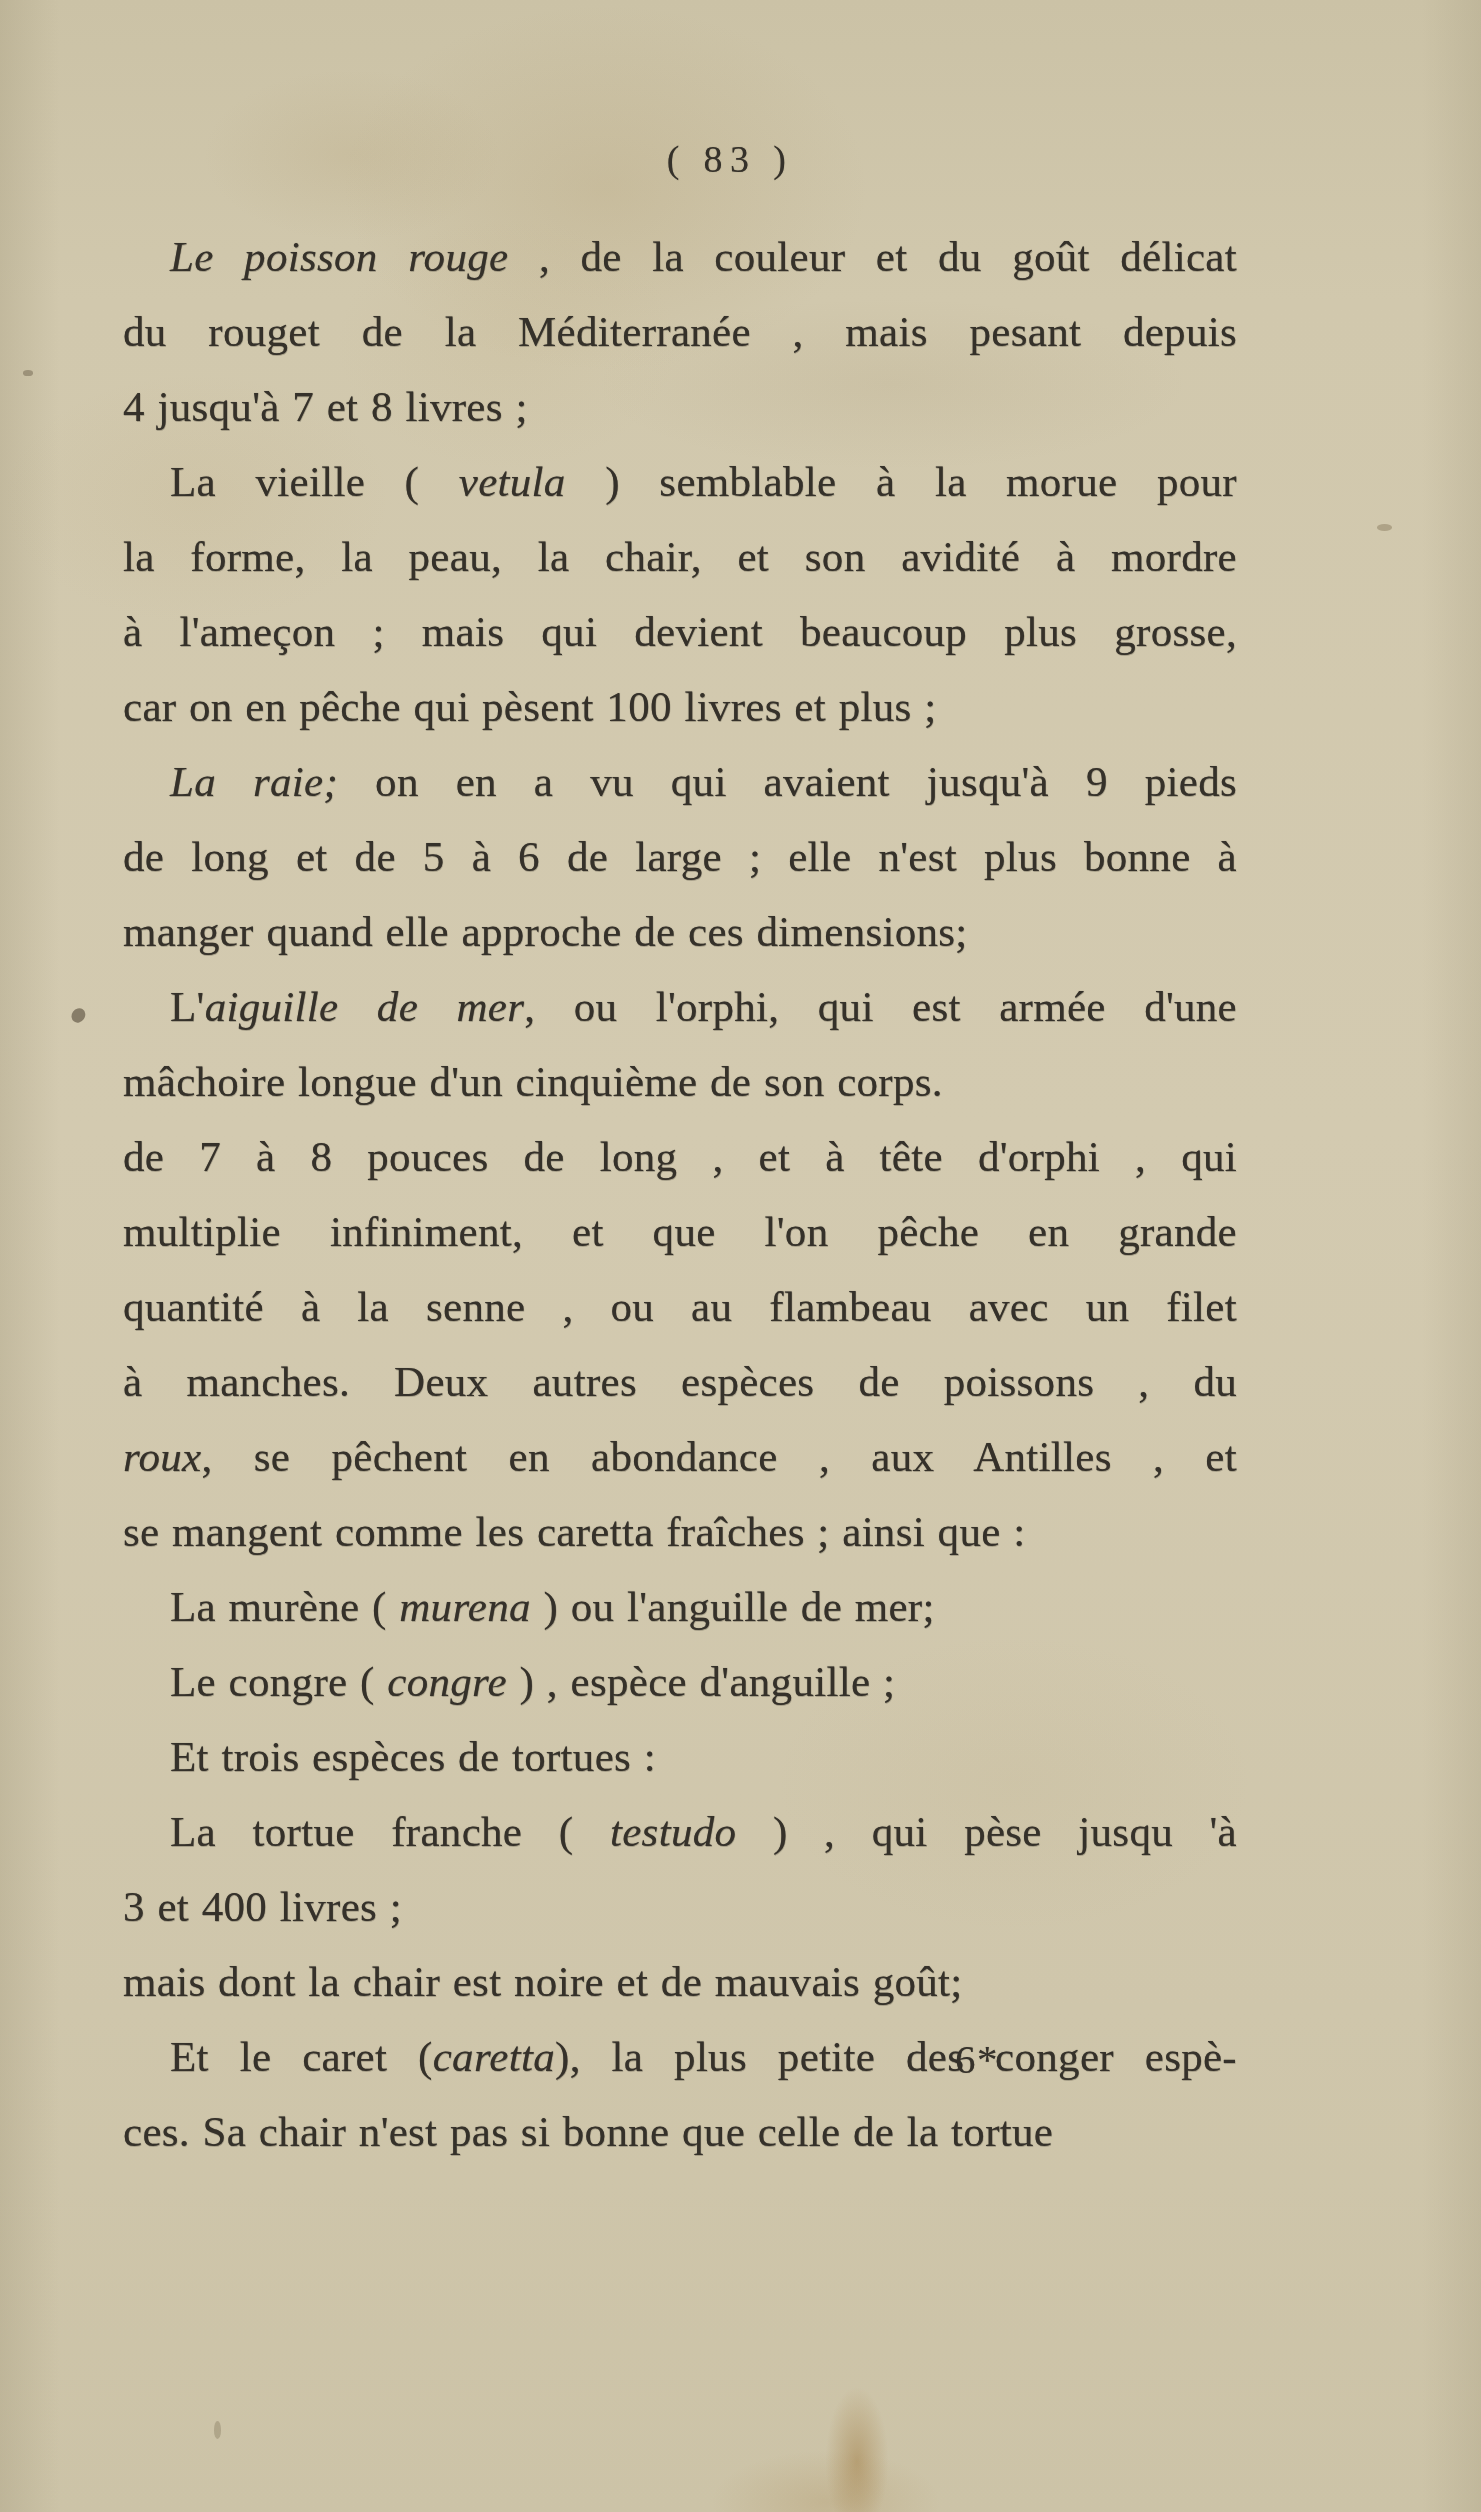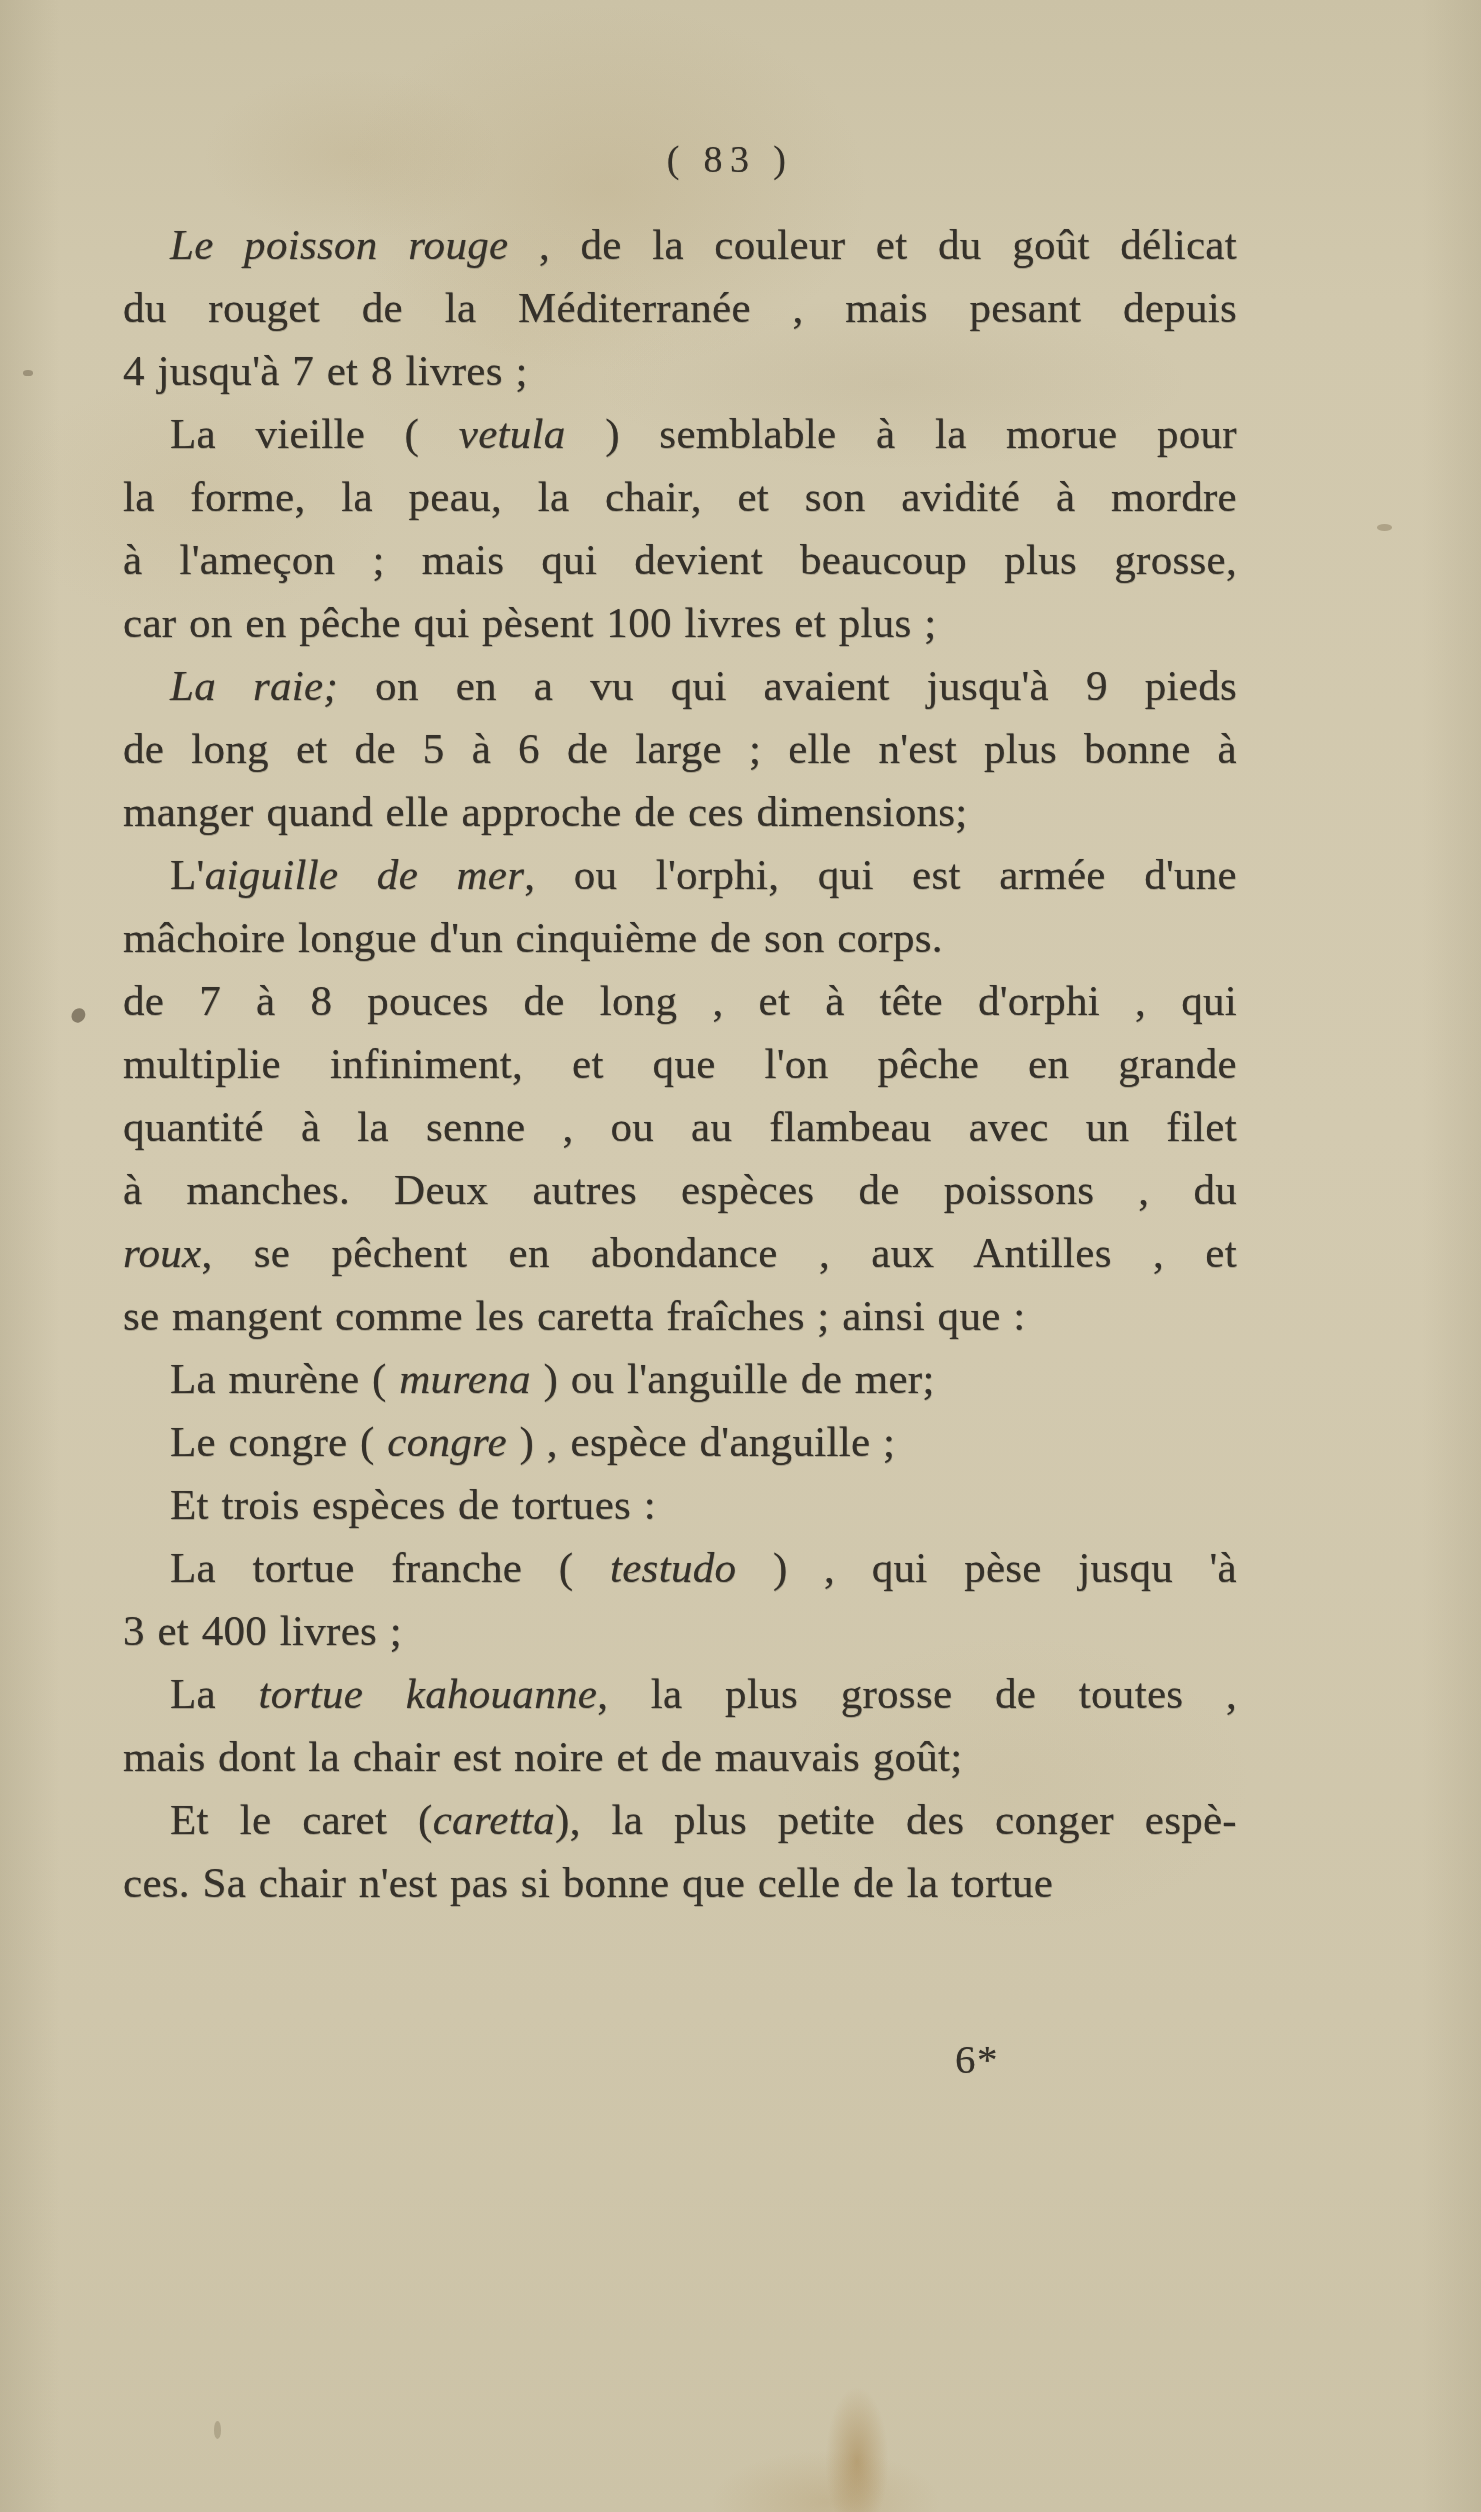--- a/index.html
+++ b/index.html
@@ -54,20 +54,21 @@
   }
   .line {
     font-size: 43px;
     line-height: 63px;
     letter-spacing: 0.3px;
     word-spacing: 1.6px;
     text-align: justify;
     text-align-last: justify;
     white-space: normal;
     text-shadow: 0 0 0.8px rgba(46,42,34,0.55), 0.5px 0.5px 0 rgba(46,42,34,0.22);
+    margin-top: 12px;
   }
   .line.last {
     text-align-last: left;
   }
   .line.indent {
     padding-left: 47px;
   }
   .it {
     font-style: italic;
   }
@@ -115,20 +116,19 @@
       <div class="line"><span>multiplie infiniment, et que l'on pêche en grande</span></div>
       <div class="line"><span>quantité à la senne , ou au flambeau avec un filet</span></div>
       <div class="line"><span>à manches. Deux autres espèces de poissons , du</span></div>
       <div class="line"><span class="it">roux</span><span>, se pêchent en abondance , aux Antilles , et</span></div>
       <div class="line last"><span>se mangent comme les caretta fraîches ; ainsi que :</span></div>
       <div class="line indent last"><span>La murène ( </span><span class="it">murena</span><span> ) ou l'anguille de mer;</span></div>
       <div class="line indent last"><span>Le congre ( </span><span class="it">congre</span><span> ) , espèce d'anguille ;</span></div>
       <div class="line indent last"><span>Et trois espèces de tortues :</span></div>
       <div class="line indent"><span>La tortue franche ( </span><span class="it">testudo</span><span> ) , qui pèse jusqu 'à</span></div>
       <div class="line last"><span>3 et 400 livres ;</span></div>
-      <div class="line indent"><span>La </span><span class="it">tortue kahouanne</span><span>, la plus grosse de toutes ,</span></div>
       <div class="line last"><span>mais dont la chair est noire et de mauvais goût;</span></div>
       <div class="line indent"><span>Et le caret (</span><span class="it">caretta</span><span>), la plus petite des conger espè-</span></div>
       <div class="line last"><span>ces. Sa chair n'est pas si bonne que celle de la tortue</span></div>
     </div>
   <div class="signature">6*</div>
 </div>
 
 
 </body></html>

